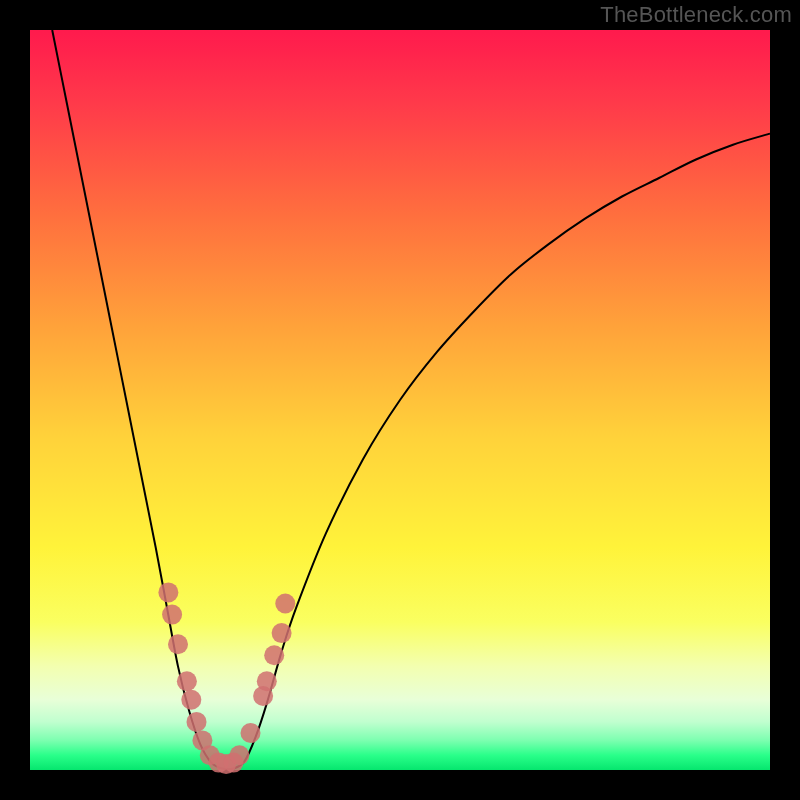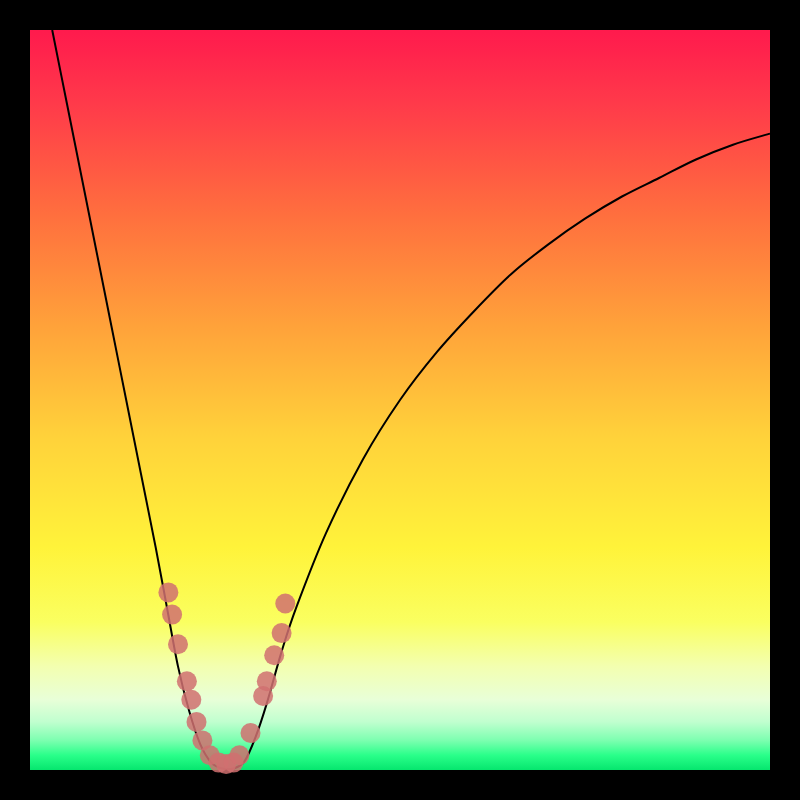--- a/index.html
+++ b/index.html
@@ -30,20 +30,21 @@
     user-select: none;
   }
   svg {
     display: block;
   }
 </style>
 </head>
 <body>
 
 <div class="frame">
+  <div class="watermark">TheBottleneck.com</div>
 
   <svg id="chart-svg" width="800" height="800" viewBox="0 0 800 800">
     <defs>
       <linearGradient id="bg-grad" x1="0" y1="0" x2="0" y2="1">
           <stop offset="0%" stop-color="#ff1a4d"></stop>
           <stop offset="10%" stop-color="#ff3a4a"></stop>
           <stop offset="25%" stop-color="#ff6f3e"></stop>
           <stop offset="40%" stop-color="#ffa23a"></stop>
           <stop offset="55.00000000000001%" stop-color="#ffd23a"></stop>
           <stop offset="70%" stop-color="#fff33a"></stop>

